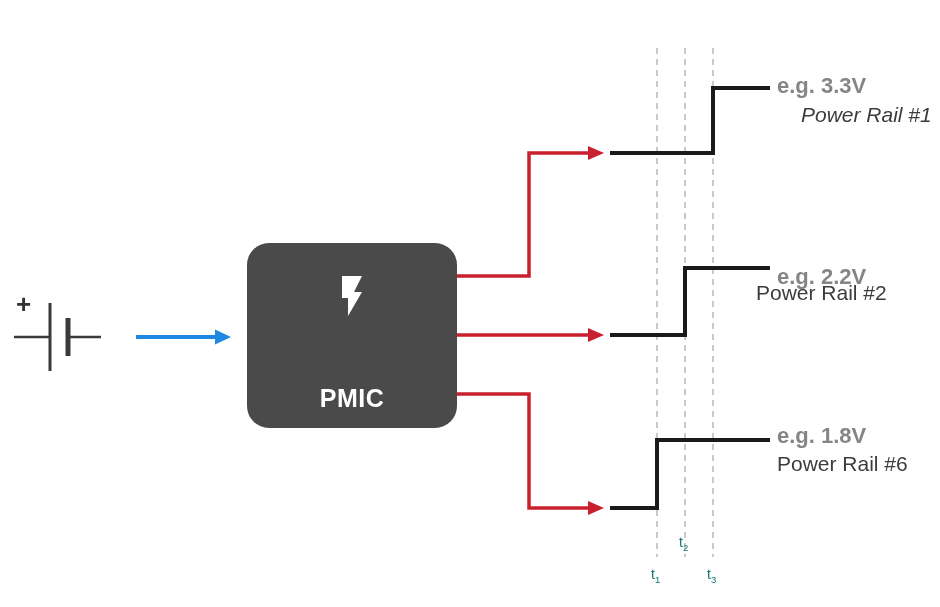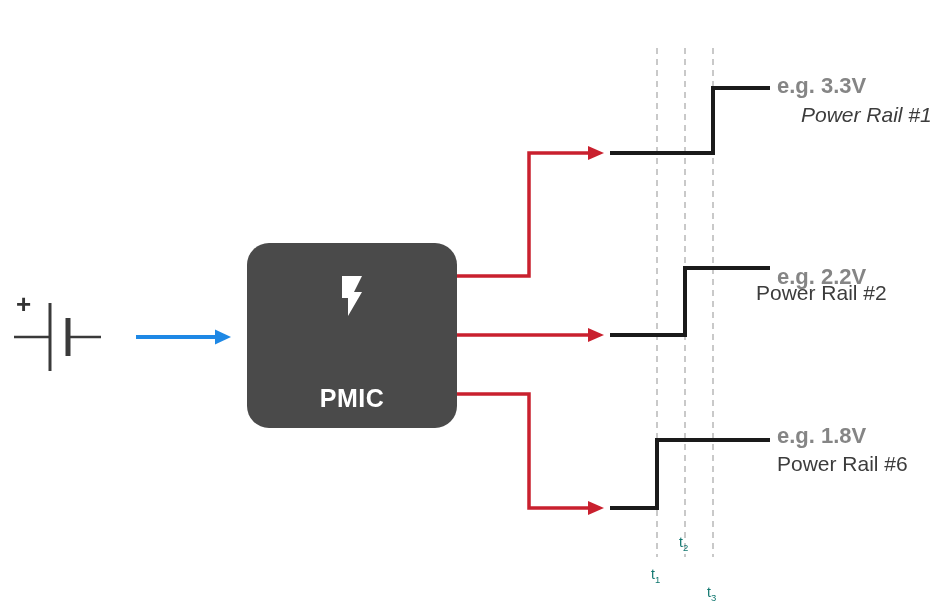--- a/index.html
+++ b/index.html
@@ -104,15 +104,15 @@
   <div class="label rail-name" style="left:801px; top:103px;font-style:italic;">Power Rail #1</div>
 
   <div class="label voltage-label" style="left:777px; top:264px;text-align:right;">e.g. 2.2V</div>
   <div class="label rail-name" style="left:756px; top:281px;">Power Rail #2</div>
 
   <div class="label voltage-label" style="left:777px; top:423px;text-align:center;">e.g. 1.8V</div>
   <div class="label rail-name" style="left:777px; top:452px;">Power Rail #6</div>
 
   <div class="t-label" style="left:651px; top:566px;"><span>t</span><sub>1</sub></div>
   <div class="t-label" style="left:679px; top:534px;"><span>t</span><sub>2</sub></div>
-  <div class="t-label" style="left:707px; top:584px;"><span>t</span><sub>3</sub></div>
+  <div class="t-label" style="left:707px; top:566px;"><span>t</span><sub>3</sub></div>
 
 </div>
 
 </body></html>

